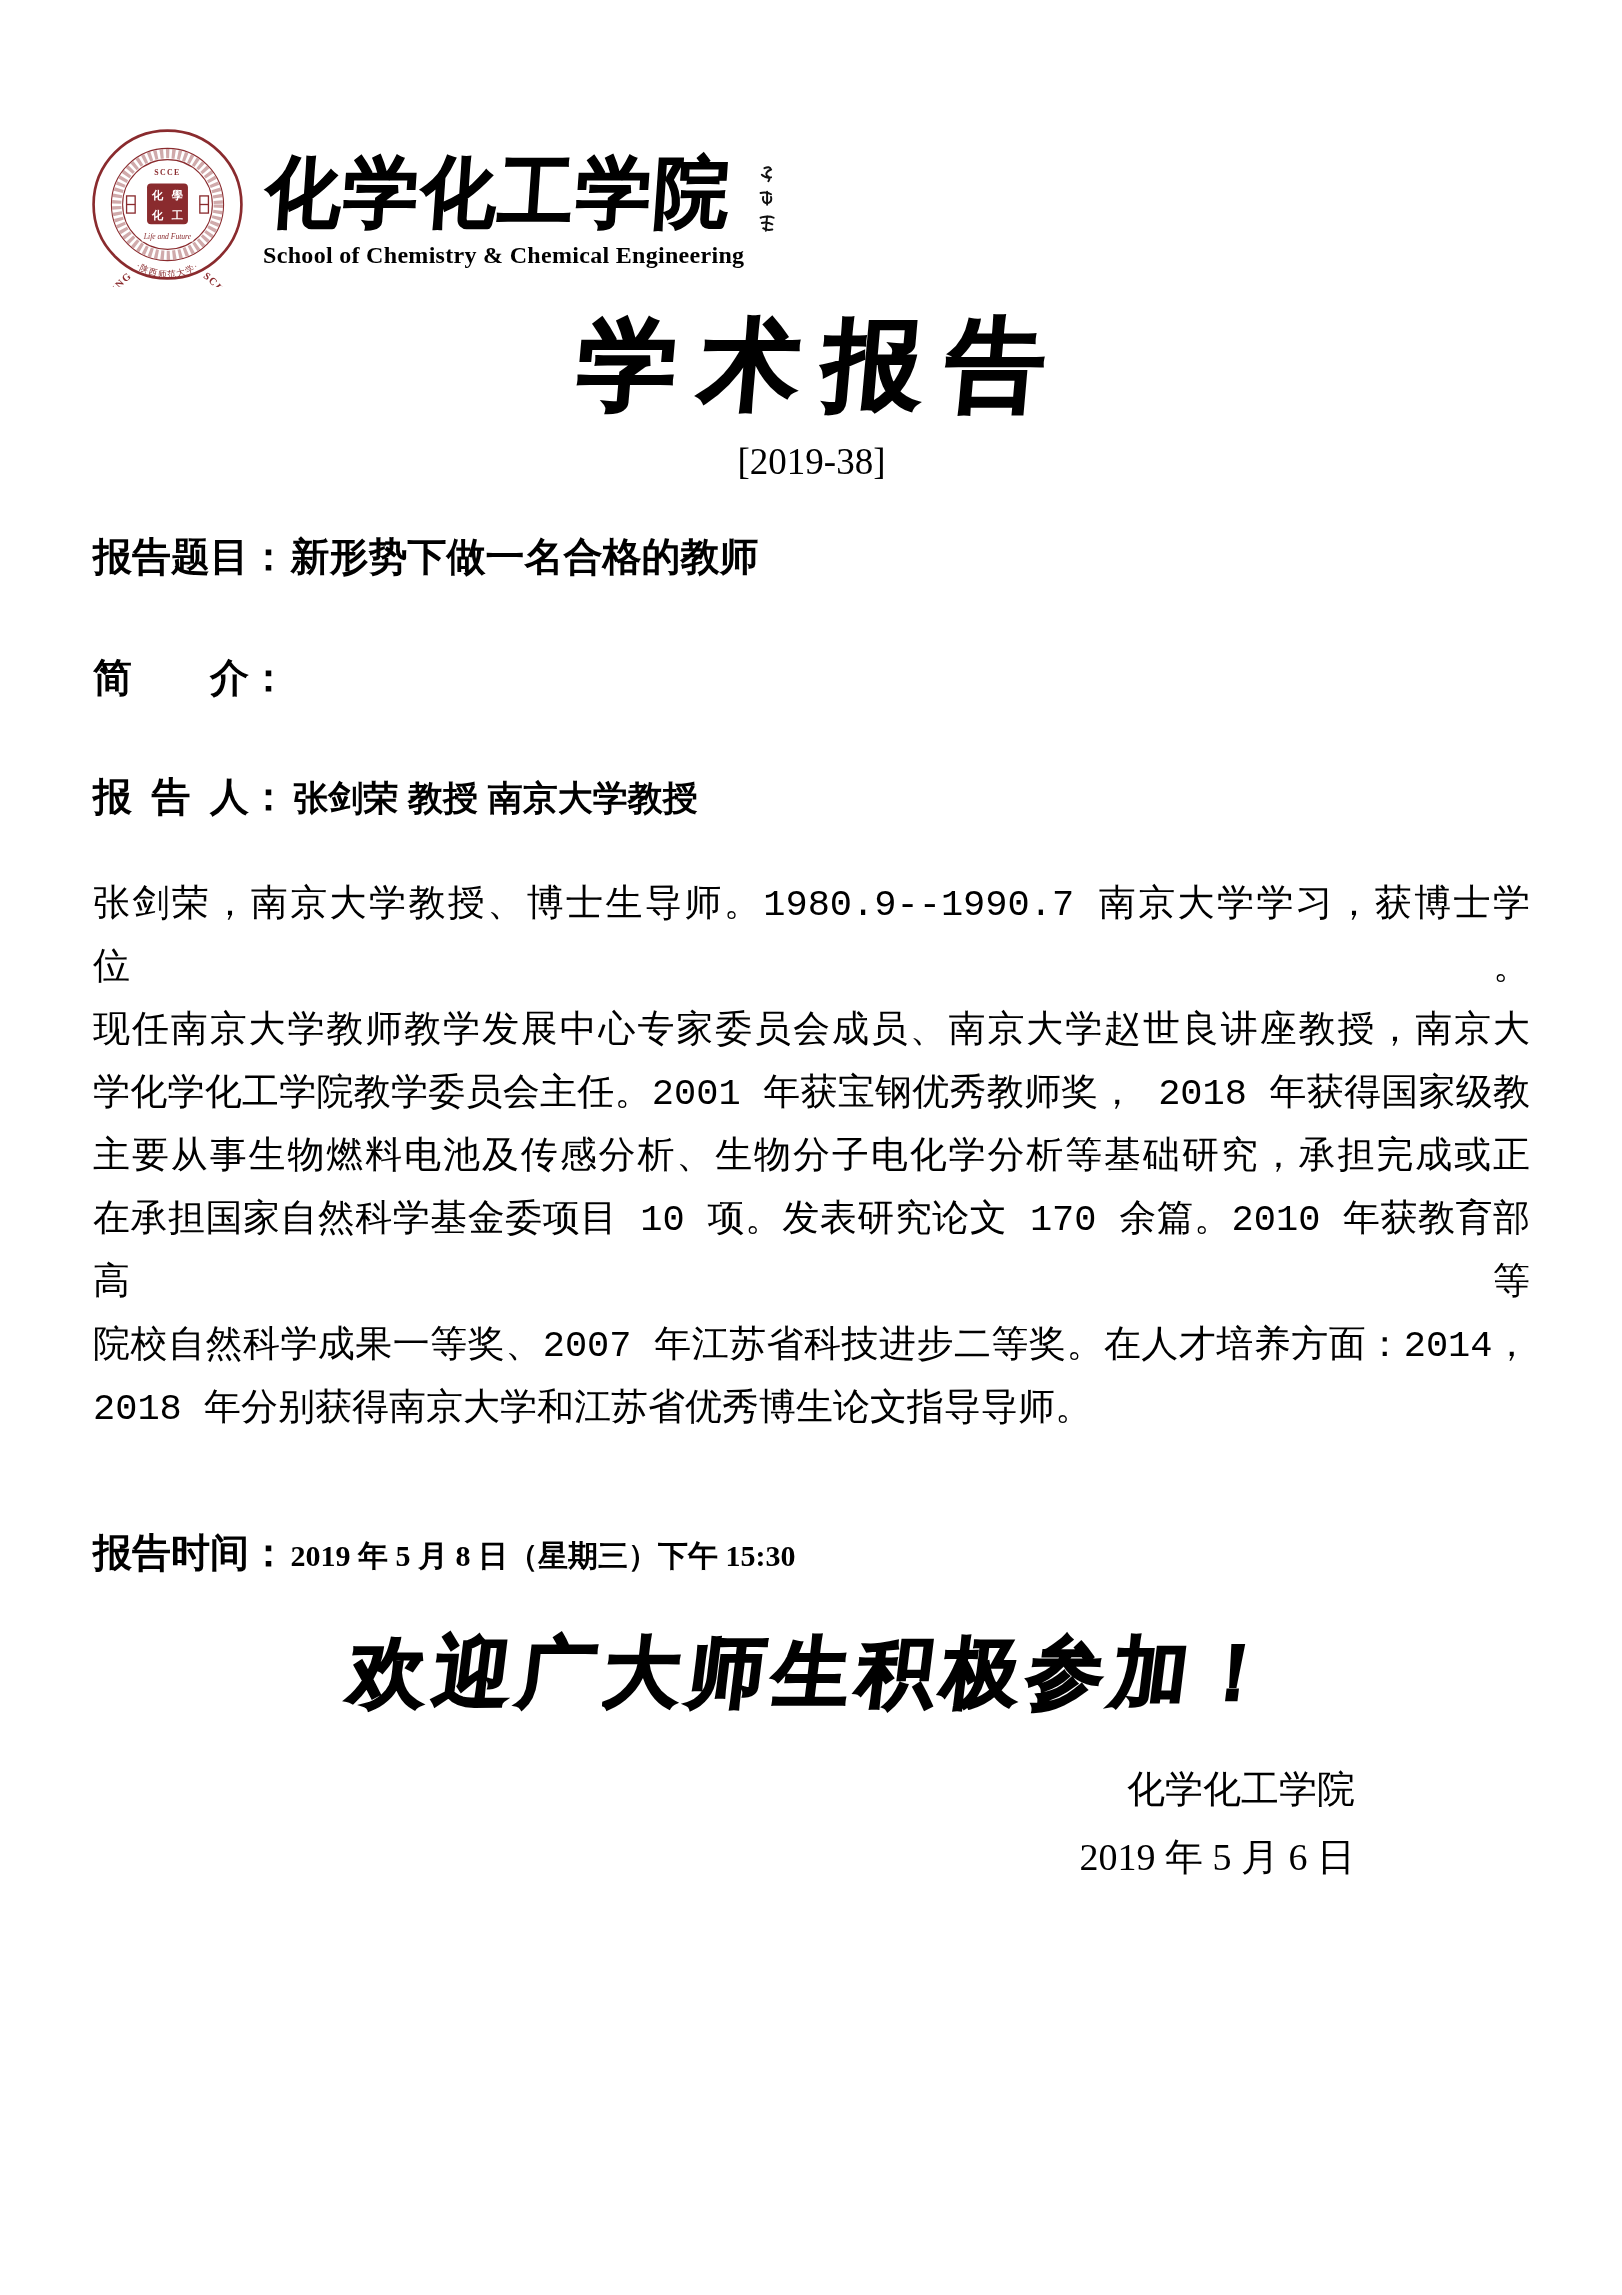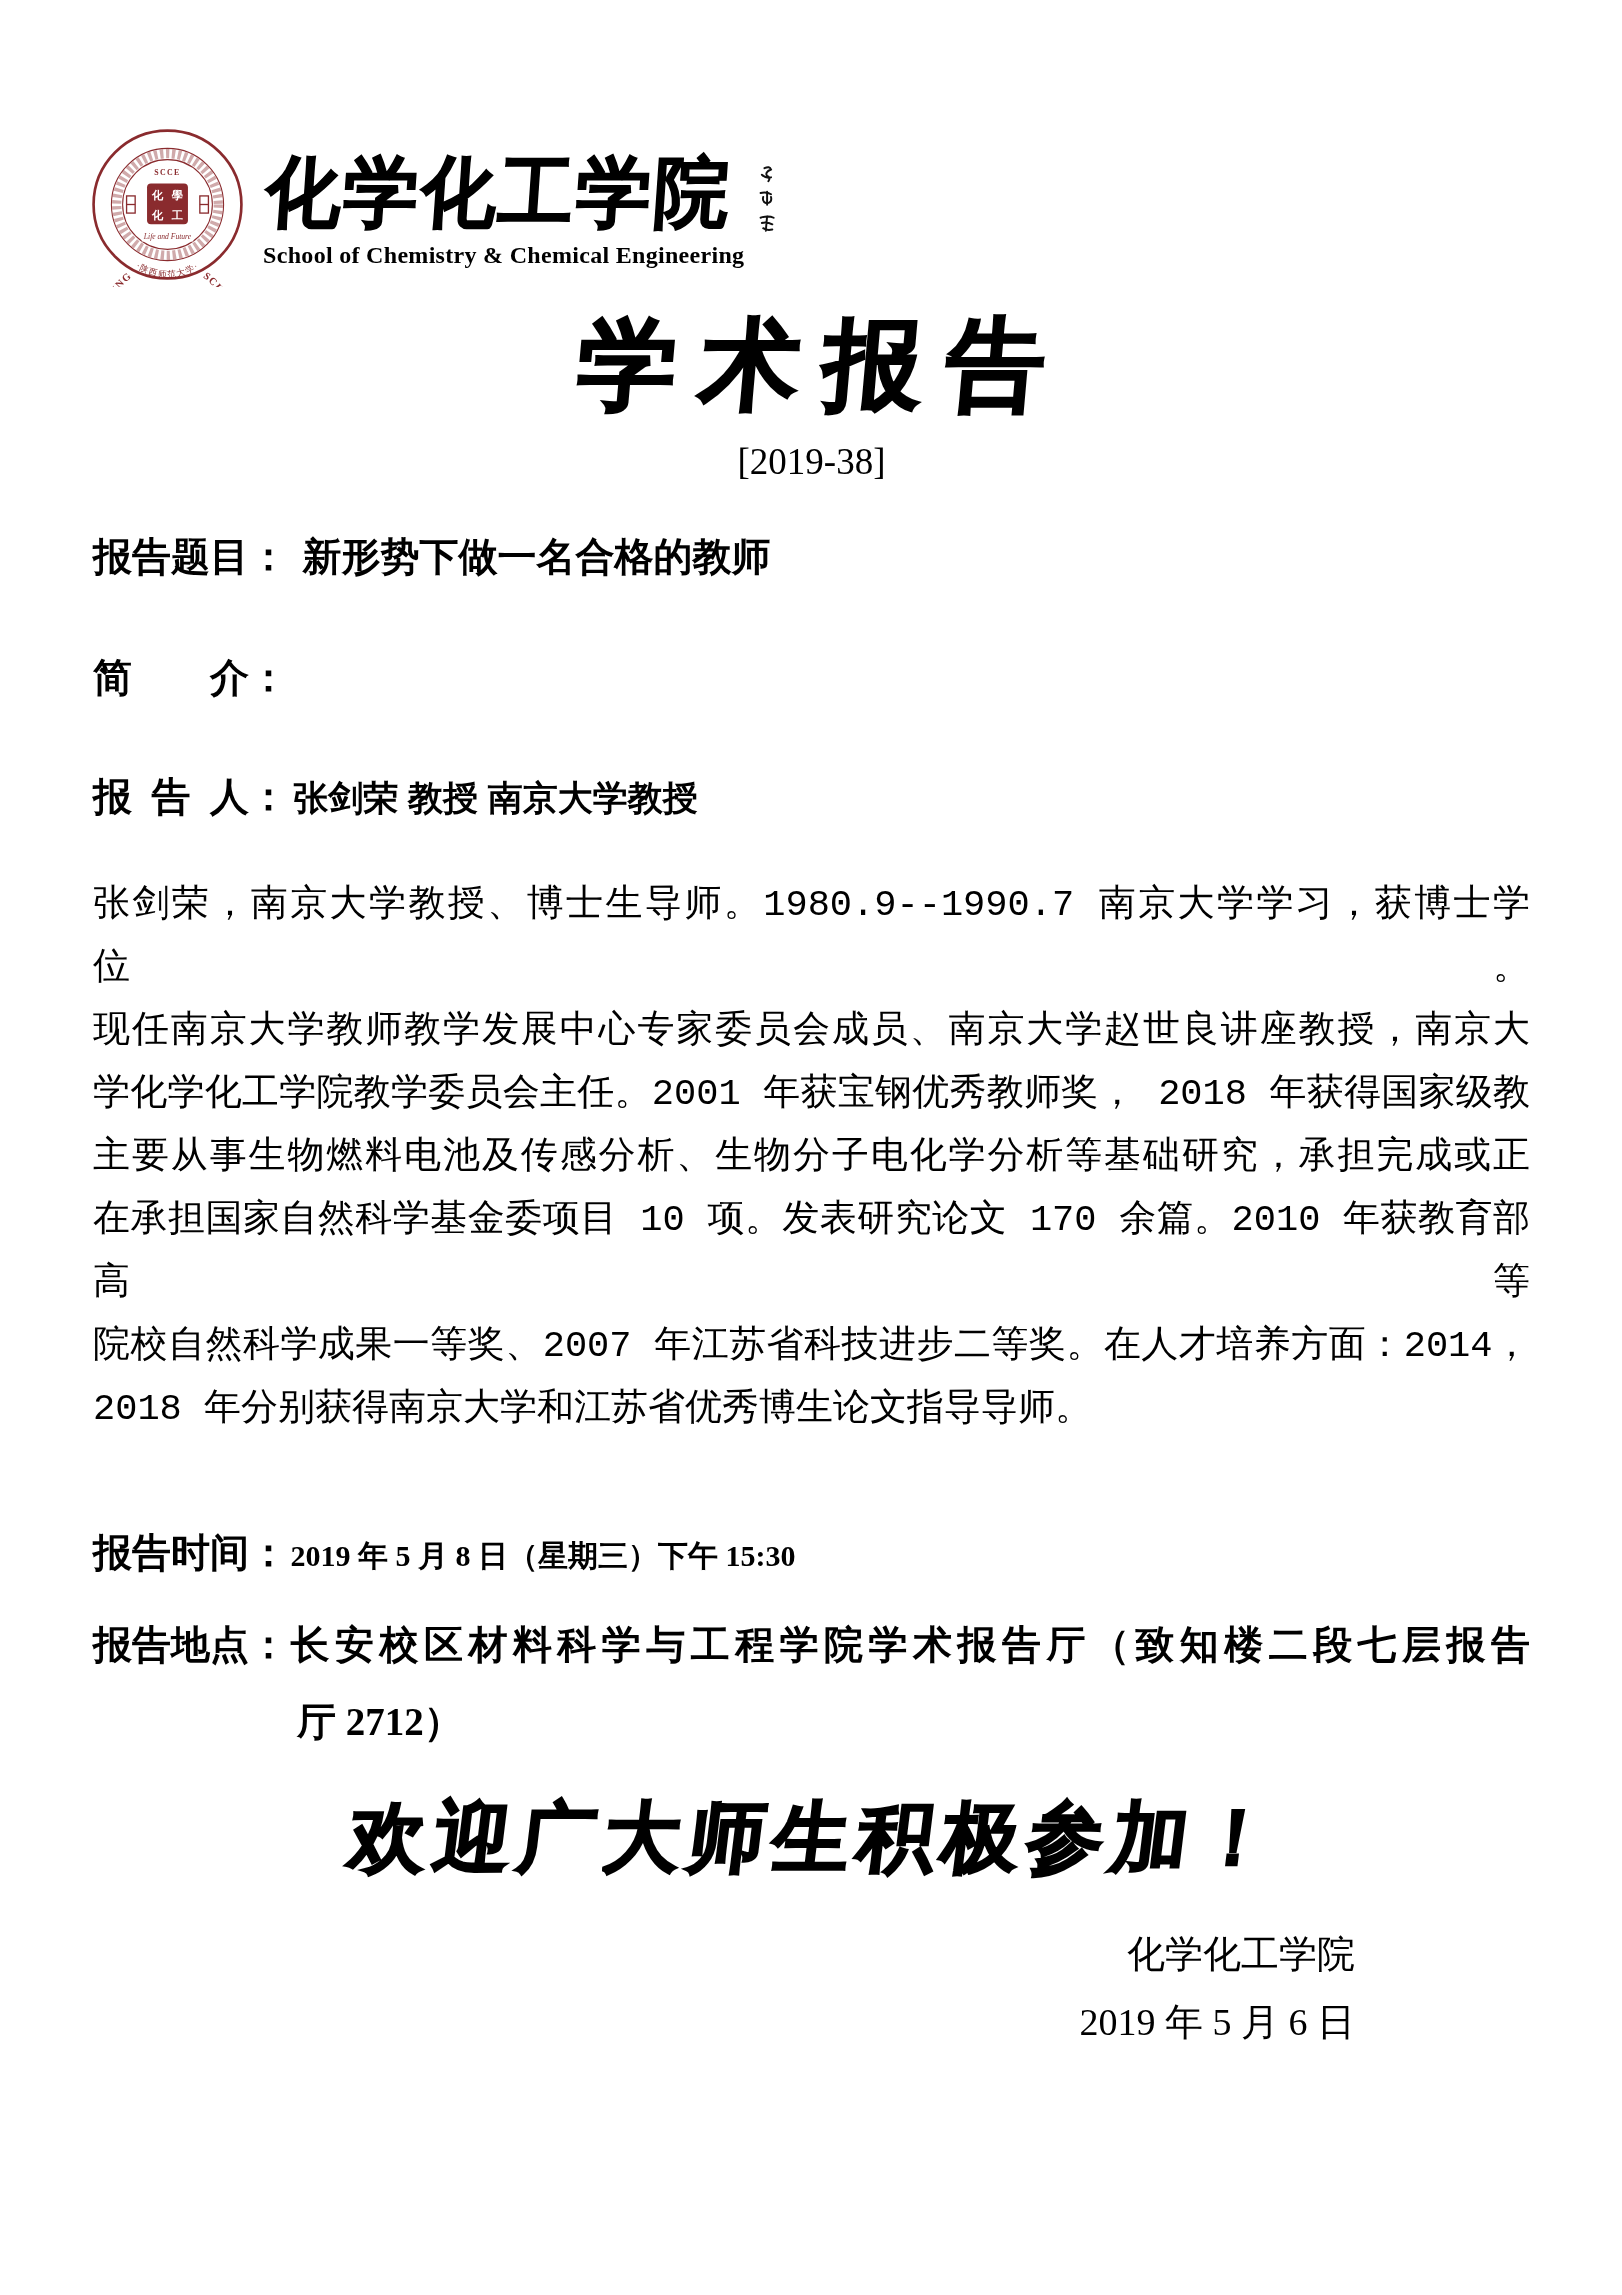--- a/index.html
+++ b/index.html
@@ -30,21 +30,21 @@
     font-weight:900;letter-spacing:0.24em;text-indent:0.24em;
     transform:skewX(-5deg);-webkit-text-stroke:2px #000;
   }
   .issue{margin-top:17px;text-align:center;font-size:37px;font-family:"Liberation Serif",serif;}
   
   .row{display:flex;align-items:baseline;}
   .label{
     flex:none;font-family:"Liberation Sans",sans-serif;font-weight:bold;
     font-size:39px;white-space:pre;
   }
-  .row-topic{margin-top:47px;gap:12px;}
+  .row-topic{margin-top:47px;}
   .row-speaker{margin-top:65px;}
   .row-intro{margin-top:67px;}
   .value-hei{font-family:Liberation Sans, sans-serif;font-weight:bold;font-size:39px;margin-left:2.6px;text-align:right;}
   .value-speaker{font-family:"Liberation Sans",sans-serif;font-weight:bold;font-size:35px;margin-left:5.2px;}
   
   .value-mixed{font-family:"Liberation Serif",sans-serif;font-weight:bold;font-size:30px;margin-left:2.6px;}
   
   .intro-text{margin-top:50px;font-size:37px;line-height:63px;font-family:Liberation Mono, monospace;}
   .intro-line{text-align:justify;text-align-last:justify;}
   .intro-line.last{text-align:justify;text-align-last:auto;}
@@ -145,27 +145,20 @@
     <div class="intro-line">在承担国家自然科学基金委项目 10 项。发表研究论文 170 余篇。2010 年获教育部高等</div>
     <div class="intro-line">院校自然科学成果一等奖、2007 年江苏省科技进步二等奖。在人才培养方面：2014，</div>
     <div class="intro-line last">2018 年分别获得南京大学和江苏省优秀博生论文指导导师。</div>
   </div>
 
   <div class="row row-time">
     <span class="label">报告时间：</span>
     <span class="value-mixed">2019 年 5 月 8 日（星期三）下午 15:30</span>
   </div>
 
-  <div class="row row-location">
-    <span class="label">报告地点：</span>
-    <span class="loc-value">
-      <span class="loc-line1" style="display:block">长安校区材料科学与工程学院学术报告厅（致知楼二段七层报告</span>
-      <span class="loc-line2" style="display:block">厅 2712）</span>
-    </span>
-  </div>
 
   <div class="closing">欢迎广大师生积极参加！</div>
 
   <div class="signature">
     <div class="sig-org">化学化工学院</div>
     <div class="sig-date">2019 年 5 月 6 日</div>
   </div>
 
 </div>
 

